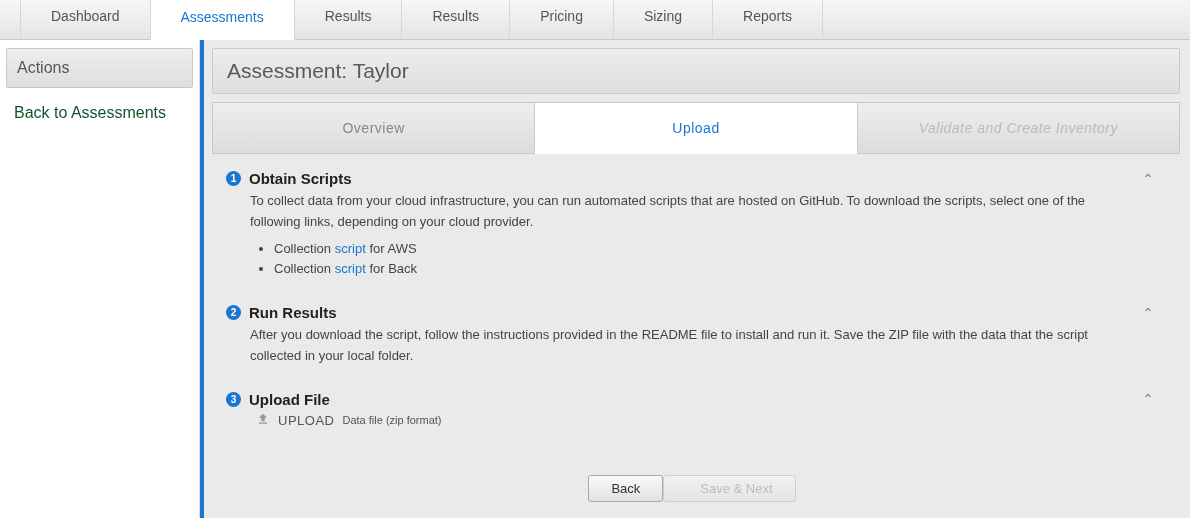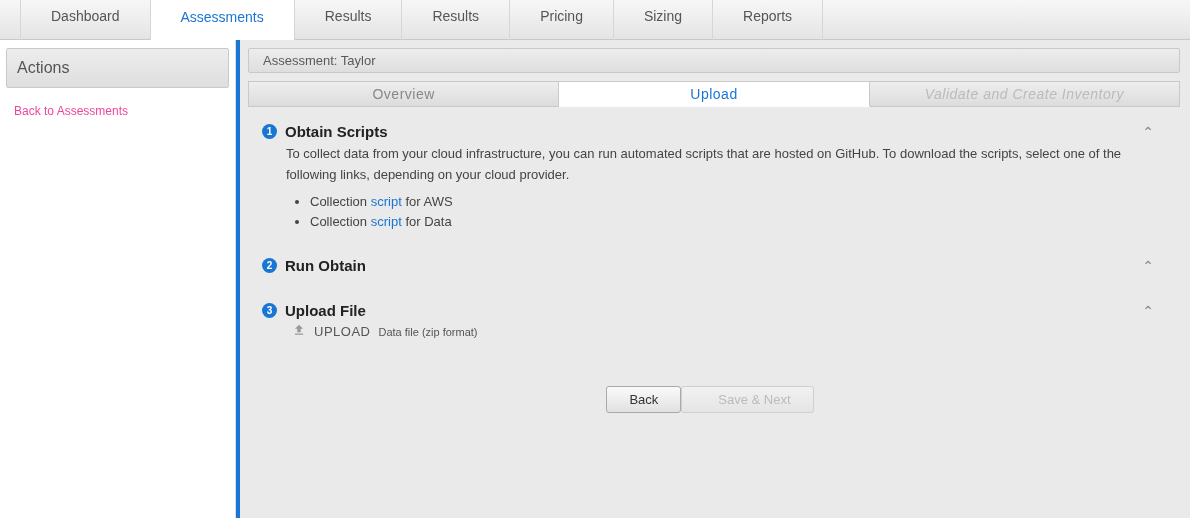--- a/index.html
+++ b/index.html
@@ -10,31 +10,31 @@
   .topnav { display: flex; align-items: center; height: 40px; padding: 0 20px; background: linear-gradient(#f7f7f7,#e4e4e4); border-bottom: 1px solid #c9c9c9; }
   .topnav .tab { flex: none; padding: 0 30px; height: 48px; line-height: 40px; text-align: center; font-size: 14px; color: #555; cursor: pointer; border-left: 1px solid #d6d6d6; }
   .topnav .tab:first-child { border-left: 1px solid #d6d6d6; }
   .topnav .tab:last-child { border-right: 1px solid #d6d6d6; }
   .topnav .tab.active { background: #fff; color: #1976d2; border-top: 2px solid #fff; line-height: 38px; }
 
   
   .main { display: flex; height: 478px; }
 
   
-  .sidebar { width: 236px; background: #fff; border-right: 1px solid #ddd; }
+  .sidebar { width: 200px; background: #fff; border-right: 1px solid #ddd; }
   .sidebar-header { background: linear-gradient(#ededed,#dedede); border: 1px solid #c9c9c9; margin: 8px 6px; padding: 10px 10px; font-size: 16px; color: #555; border-radius: 2px; }
-  .sidebar-link { padding: 8px 14px; color: #ec4899; font-size: 12px; cursor: pointer; }
+  .sidebar-link { padding: 8px 14px; color: #14532d; font-size: 16px; cursor: pointer; }
 
   
   .content { flex: 1; padding: 8px 10px 10px 0; border-left: 4px solid #1976d2; background: #eaeaea; position: relative;}
-  .page-title { background: linear-gradient(#ededed,#dedede); border: 1px solid #c9c9c9; margin: 0 0 8px 8px; padding: 4px 14px; font-size: 13px; color: #5a5a5a; border-radius: 2px; }
+  .page-title { background: linear-gradient(#ededed,#dedede); border: 1px solid #c9c9c9; margin: 0 0 8px 8px; padding: 10px 14px; font-size: 21px; color: #5a5a5a; border-radius: 2px; }
 
   
   .subtabs { display: flex; margin: 6px 0 10px 8px; }
-  .subtab { flex: 1; text-align: center; padding: 4px 0; font-size: 14px; color: #888; background: linear-gradient(#eee,#dcdcdc); border: 1px solid #c9c9c9; cursor: pointer; letter-spacing: 0.5px; }
+  .subtab { flex: 1; text-align: center; padding: 17px 0; font-size: 14px; color: #888; background: linear-gradient(#eee,#dcdcdc); border: 1px solid #c9c9c9; cursor: pointer; letter-spacing: 0.5px; }
   .subtab + .subtab { border-left: none; }
   .subtab.active { background: #fff; color: #1976d2; border-bottom: 1px solid #fff; }
   .subtab.disabled { color: #bbb; cursor: default; font-style: italic; }
 
   
   .steps { margin: 8px 8px 0 16px; }
   .step { padding: 6px 6px 18px 6px; position: relative; }
   .step-header { display: flex; align-items: center; gap: 8px; margin-bottom: 4px;}
   .step-num { width: 15px; height: 15px; background: #1976d2; color: #fff; border-radius: 50%; font-size: 10px; display: flex; align-items: center; justify-content: center; font-weight: bold; flex: none;}
   .step-title { font-size: 15px; font-weight: bold; color: #222; }
@@ -91,31 +91,34 @@
           <div class="step-title">Obtain Scripts</div>
           <div class="step-chevron">⌃</div>
         </div>
         <div class="step-body">
           <span>To collect data from your cloud infrastructure, you can run automated scripts that are hosted on GitHub. To download the scripts, select one of the following links, depending on your cloud provider.</span>
           <ul>
             <li>
               <span>Collection </span><a class="link">script</a><span> for AWS</span>
             </li>
             <li>
-              <span>Collection </span><a class="link">script</a><span> for Data</span>
+              <span>Collection </span><a class="link">script</a><span> for Back</span>
             </li>
           </ul>
         </div>
       </div>
 
       <div class="step">
         <div class="step-header">
           <div class="step-num">2</div>
-          <div class="step-title">Run Obtain</div>
+          <div class="step-title">Run Results</div>
           <div class="step-chevron">⌃</div>
+        </div>
+        <div class="step-body">
+          <span>After you download the script, follow the instructions provided in the README file to install and run it. Save the ZIP file with the data that the script collected in your local folder.</span>
         </div>
       </div>
 
       <div class="step">
         <div class="step-header">
           <div class="step-num">3</div>
           <div class="step-title">Upload File</div>
           <div class="step-chevron">⌃</div>
         </div>
         <div class="upload-row">

